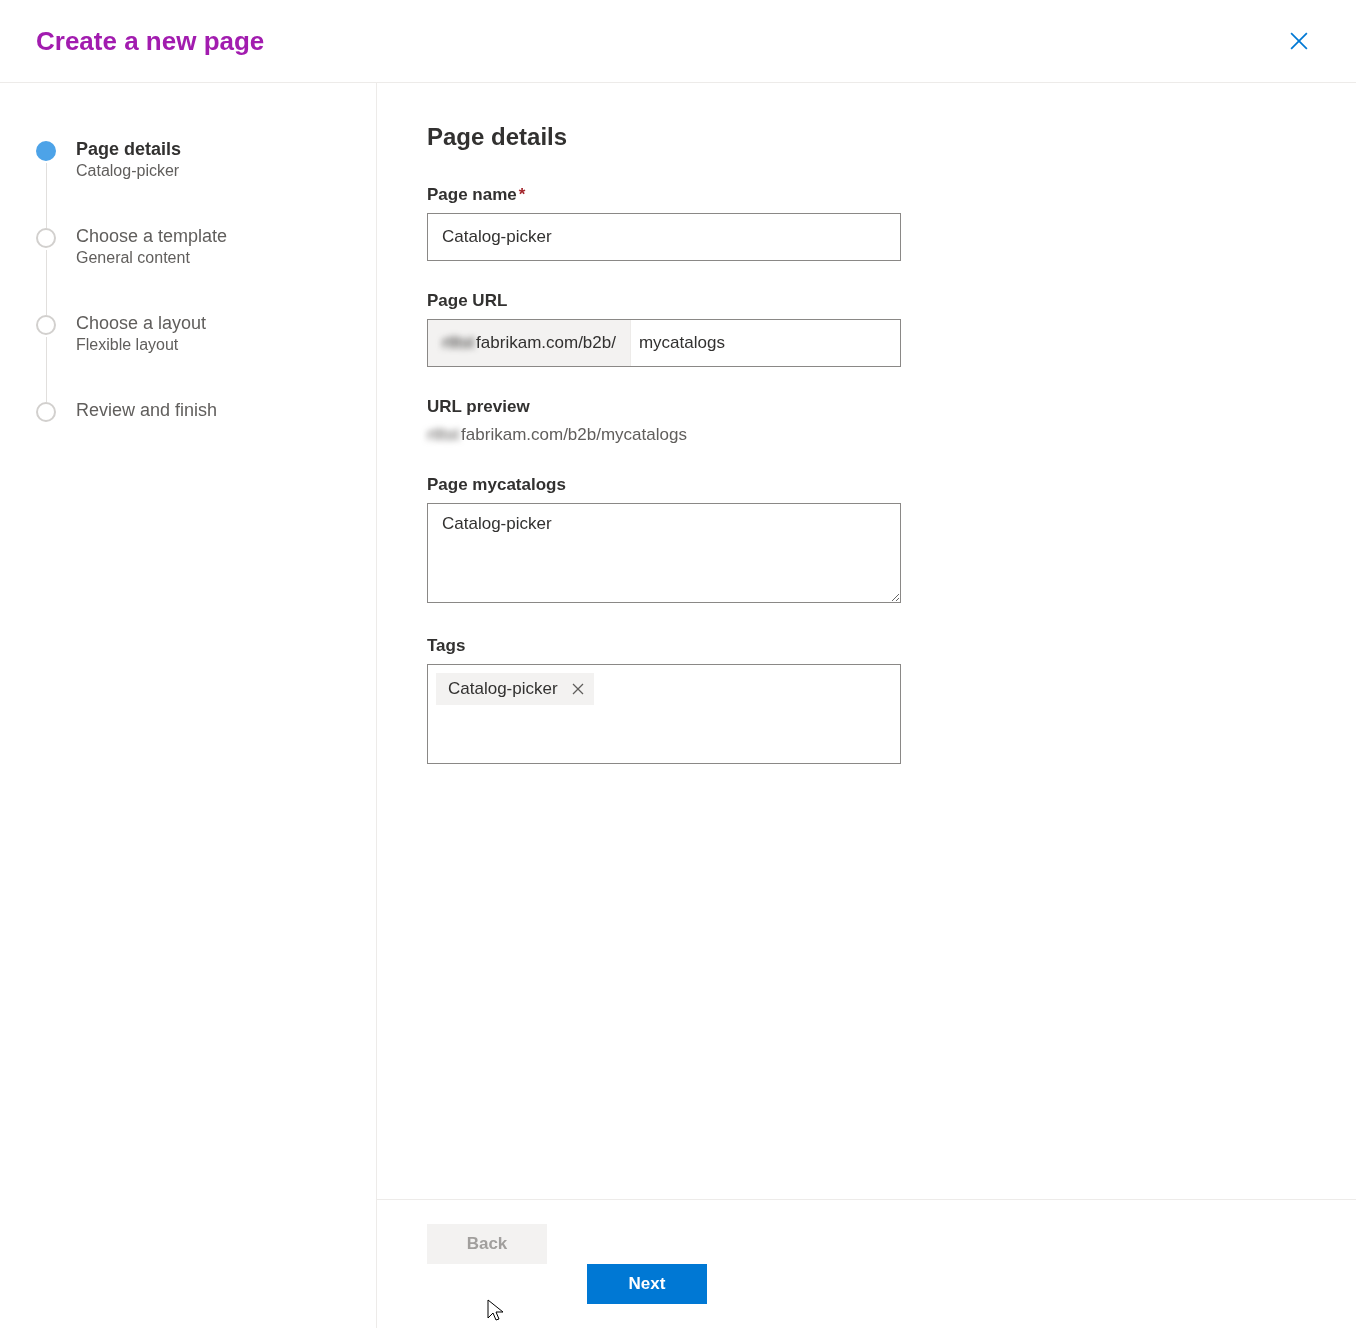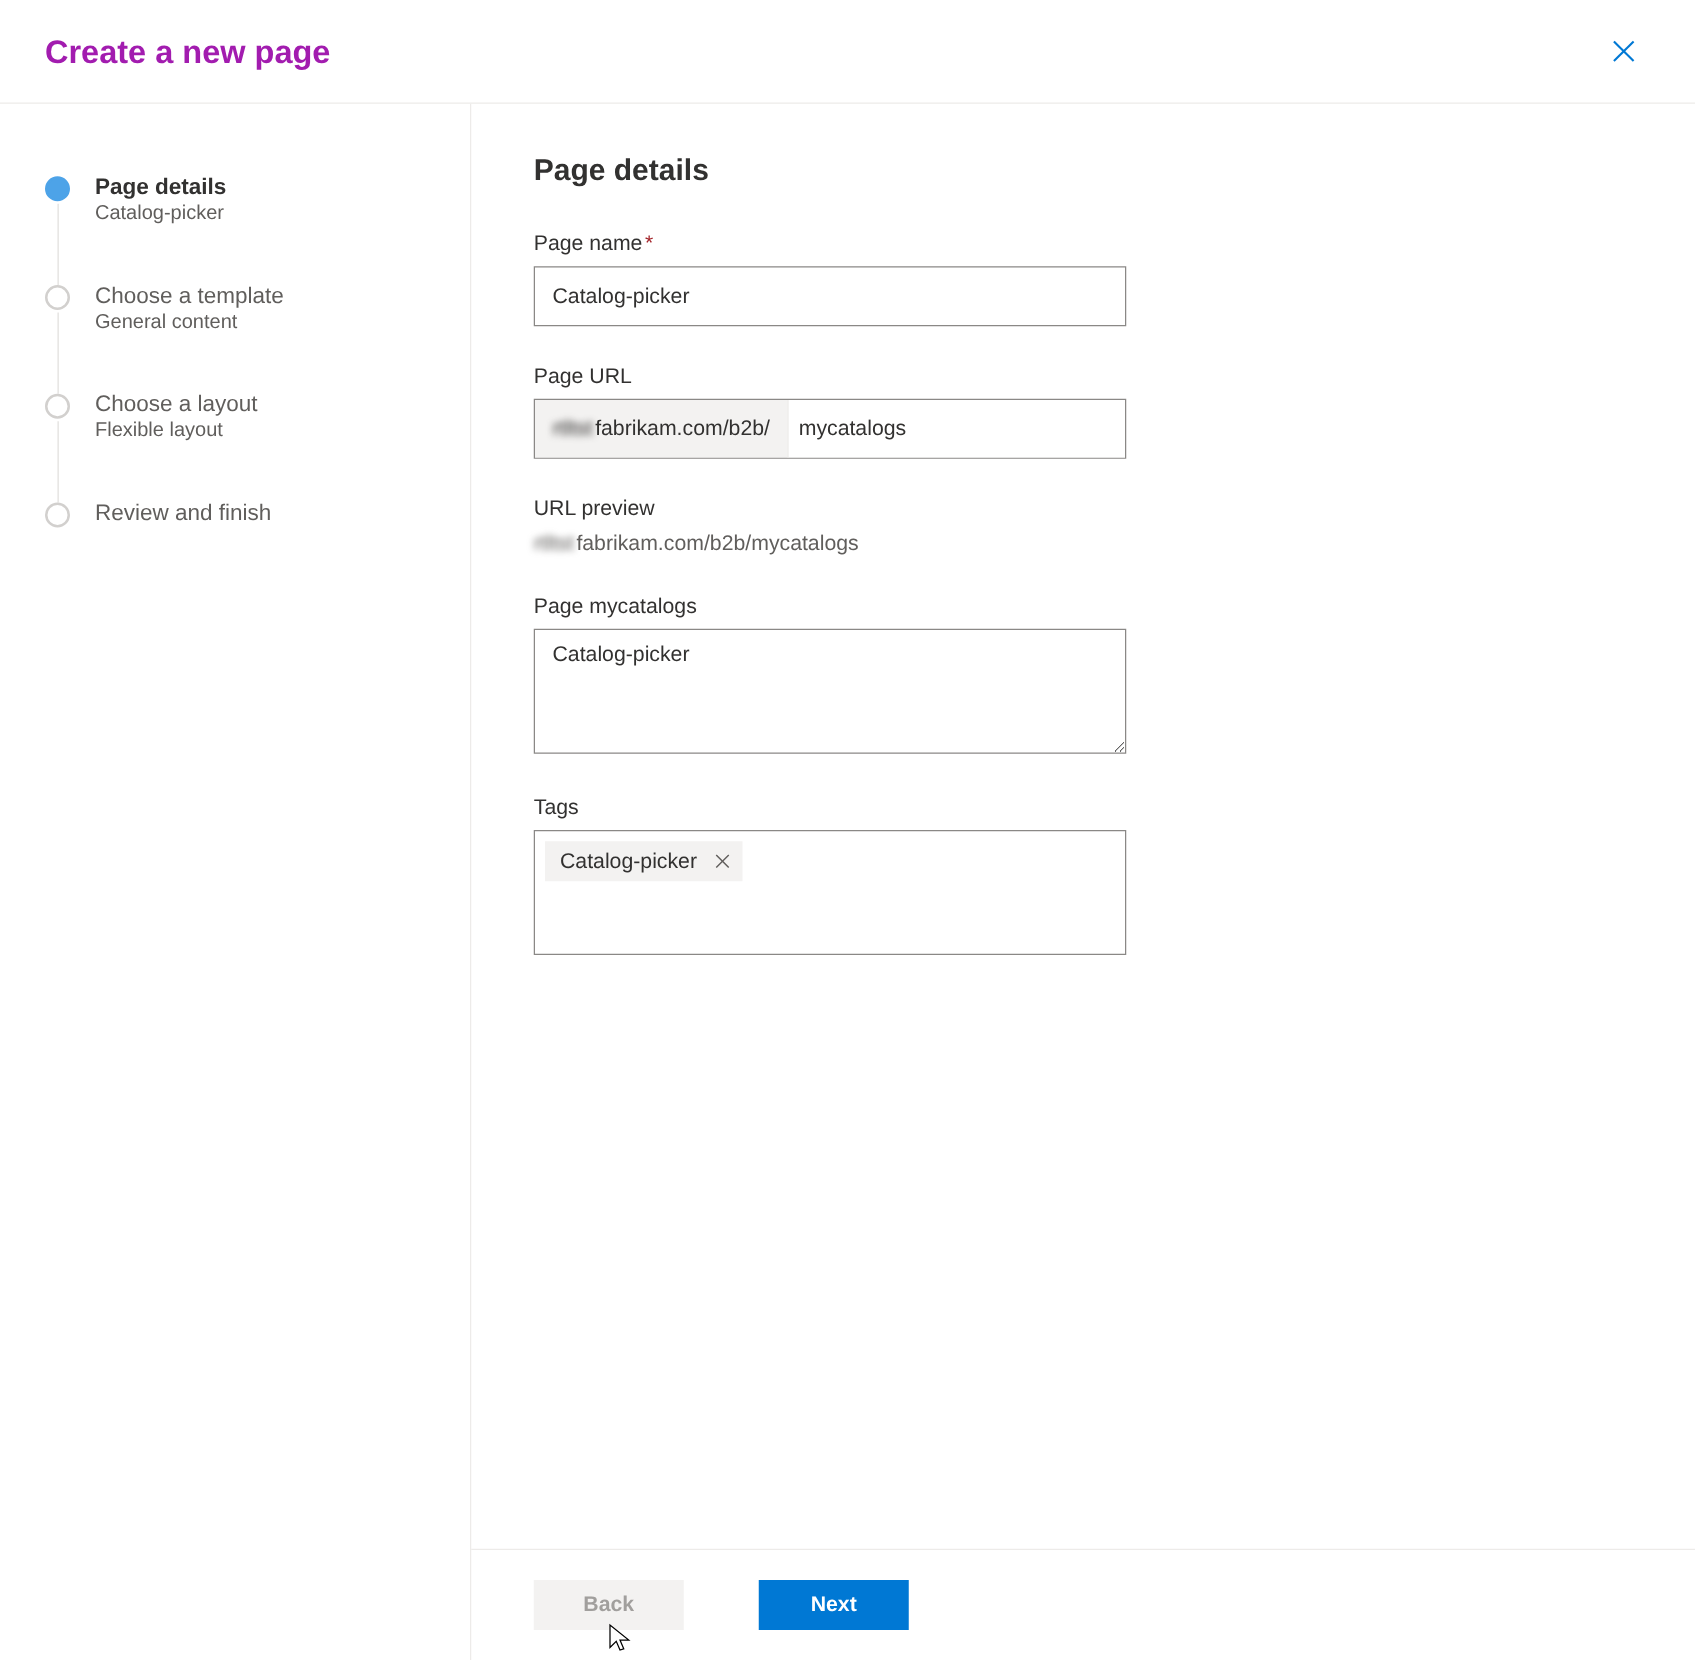--- a/index.html
+++ b/index.html
@@ -115,21 +115,21 @@
       font-size: 24px;
       font-weight: 600;
       color: #323130;
       margin-bottom: 34px;
     }
     .field {
       margin-bottom: 30px;
     }
     .field-label {
       font-size: 17px;
-      font-weight: 400;
+      font-weight: 700;
       color: #323130;
       margin-bottom: 8px;
       display: block;
     }
     .required {
       color: #a4262c;
       margin-left: 2px;
     }
     .text-input {
       width: 474px;
@@ -208,38 +208,39 @@
     }
     .tag-remove svg {
       width: 12px;
       height: 12px;
       display: block;
     }
     .footer {
       border-top: 1px solid #edebe9;
       padding: 24px 50px;
       display: flex;
-      gap: 60px;
+      gap: 40px;
     }
     .btn {
       height: 40px;
       min-width: 120px;
       border: none;
       font-size: 17px;
       font-weight: 600;
       font-family: inherit;
       cursor: pointer;
     }
     .btn-back {
       background: #f3f2f1;
       color: #a19f9d;
     }
     .btn-next {
       background: #0078d4;
       color: #ffffff;
+      margin-top: 40px;
     }
     .cursor {
       position: absolute;
       left: 486px;
       top: 1298px;
       pointer-events: none;
       z-index: 10;
     }
   </style>
 </head>

